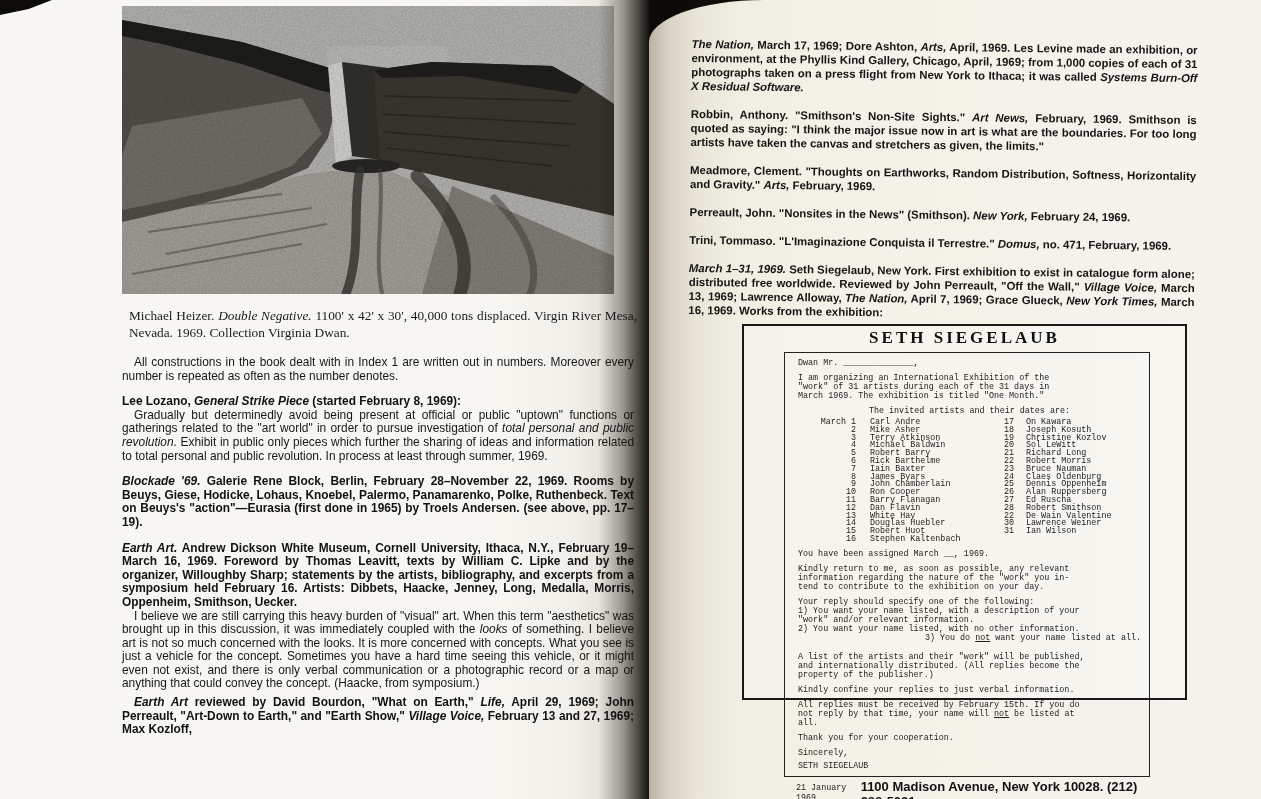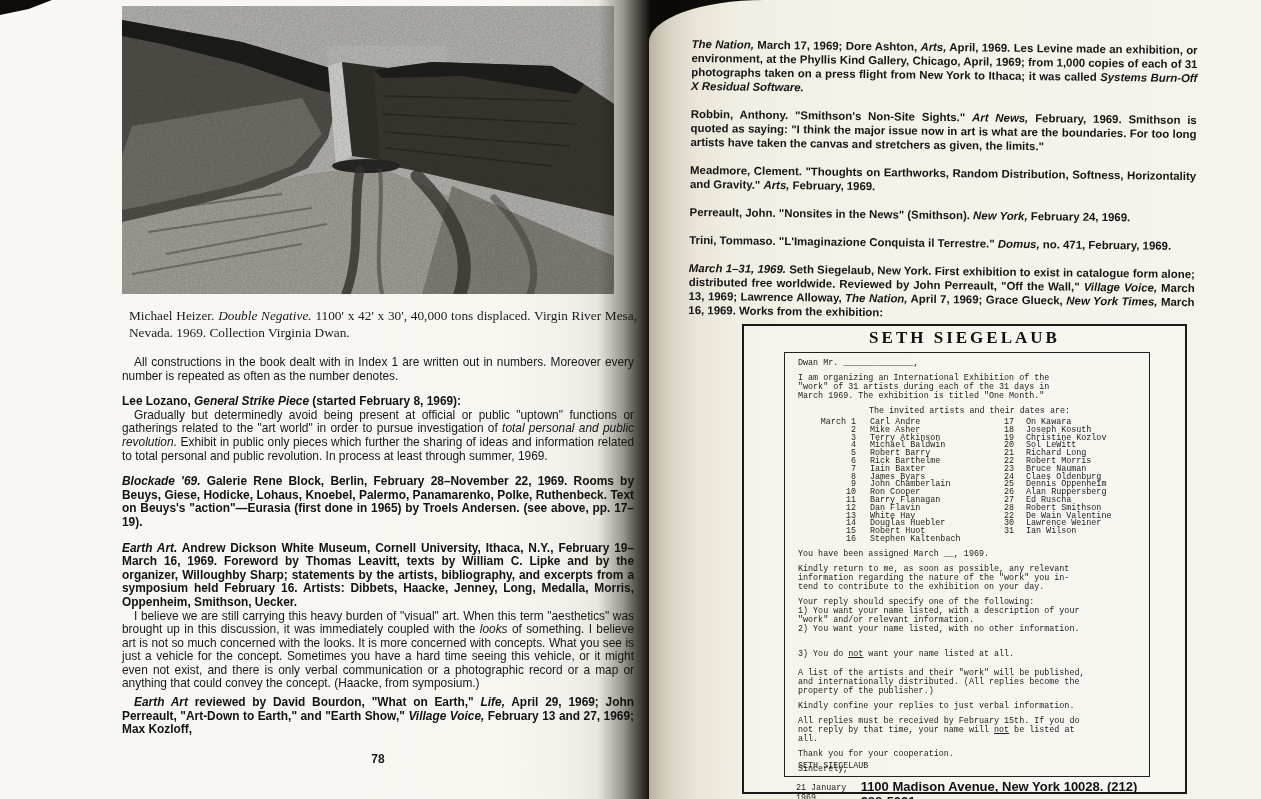--- a/index.html
+++ b/index.html
@@ -25,21 +25,21 @@
     background:linear-gradient(to right,rgba(18,15,11,0) 0%,rgba(18,15,11,0.35) 14%,
       rgba(18,15,11,0.78) 24%,#0c0a07 29%,#0c0a07 46%,rgba(18,15,11,0.55) 62%,rgba(18,15,11,0) 100%);}
   
   .right-page{left:649px;width:612px;z-index:3;border-top-left-radius:115px 42px;
     background:linear-gradient(to right,#b9b2a1 0%,#d6d1c2 3%,#eae6d9 8%,#f1eee3 15%,#f4f1e8 32%,#f5f3ec 100%);}
   #right-body{position:absolute;left:41px;top:40px;width:506px;transform:rotate(0.7deg);}
   .rp{margin:0;font-weight:700;font-size:11.4px;line-height:14px;color:#141414;text-align:justify;}
   .i{font-style:italic;}
   .u{text-decoration:underline;}
   
-  .letter{position:absolute;left:93px;top:324px;width:445px;height:470px;
+  .letter{position:absolute;left:93px;top:324px;width:445px;height:376px;
     border:2px solid #191919;background:rgba(255,255,255,0.25);box-sizing:border-box;}
   .letter-title{margin-top:2px;text-align:center;font-family:"Liberation Serif",serif;
     font-weight:700;font-size:17px;letter-spacing:3px;color:#111;}
   .letter-inner{position:absolute;left:40px;top:26px;width:366px;height:425px;
     border:1.5px solid #222;box-sizing:border-box;}
   .letter-inner-content{padding:6px 8px 0 13px;}
   .lt{margin:0;font-family:"Liberation Mono","DejaVu Sans Mono",monospace;
     font-size:8.4px;line-height:9px;color:#222;white-space:pre-line;}
   #artist-list{margin:3px 0 0 2px;}
   .art-row{display:flex;font-family:"Liberation Mono","DejaVu Sans Mono",monospace;
@@ -107,21 +107,20 @@
     <p class="caption" id="caption"><span>Michael Heizer. </span><span class="i">Double Negative.</span><span> 1100' x 42' x 30', 40,000 tons displaced. Virgin River Mesa, Nevada. 1969. Collection Virginia Dwan.</span></p>
     <div id="left-body">
         <p class="lp st-n ind" style="margin-top: 18px;"><span>All constructions in the book dealt with in Index 1 are written out in numbers. Moreover every number is repeated as often as the number denotes.</span></p>
         <p class="lp st-b" style="margin-top: 12px;"><span>Lee Lozano, </span><span class="i">General Strike Piece</span><span> (started February 8, 1969):</span></p>
         <p class="lp st-n ind" style="margin-top: 0px;"><span>Gradually but determinedly avoid being present at official or public "uptown" functions or gatherings related to the "art world" in order to pursue investigation of </span><span class="i">total personal and public revolution</span><span>. Exhibit in public only pieces which further the sharing of ideas and information related to total personal and public revolution. In process at least through summer, 1969.</span></p>
         <p class="lp st-b" style="margin-top: 12px;"><span class="i">Blockade '69.</span><span> Galerie Rene Block, Berlin, February 28–November 22, 1969. Rooms by Beuys, Giese, Hodicke, Lohaus, Knoebel, Palermo, Panamarenko, Polke, Ruthenbeck. Text on Beuys's "action"—Eurasia (first done in 1965) by Troels Andersen. (see above, pp. 17–19).</span></p>
         <p class="lp st-b" style="margin-top: 12px;"><span class="i">Earth Art.</span><span> Andrew Dickson White Museum, Cornell University, Ithaca, N.Y., February 19–March 16, 1969. Foreword by Thomas Leavitt, texts by William C. Lipke and by the organizer, Willoughby Sharp; statements by the artists, bibliography, and excerpts from a symposium held February 16. Artists: Dibbets, Haacke, Jenney, Long, Medalla, Morris, Oppenheim, Smithson, Uecker.</span></p>
         <p class="lp st-n ind" style="margin-top: 0px;"><span>I believe we are still carrying this heavy burden of "visual" art. When this term "aesthetics" was brought up in this discussion, it was immediately coupled with the </span><span class="i">looks</span><span> of something. I believe art is not so much concerned with the looks. It is more concerned with concepts. What you see is just a vehicle for the concept. Sometimes you have a hard time seeing this vehicle, or it might even not exist, and there is only verbal communication or a photographic record or a map or anything that could convey the concept. (Haacke, from symposium.)</span></p>
         <p class="lp st-b ind" style="margin-top: 5px;"><span class="i">Earth Art</span><span> reviewed by David Bourdon, "What on Earth," </span><span class="i">Life,</span><span> April 29, 1969; John Perreault, "Art-Down to Earth," and "Earth Show," </span><span class="i">Village Voice,</span><span> February 13 and 27, 1969; Max Kozloff,</span></p>
       </div>
-    <div class="pagenum">78</div>
   </div>
 
   <div class="gutter"></div>
 
   <div class="page right-page">
     <div id="right-body">
         <p class="rp" style="margin-top: 0px;"><span class="i">The Nation,</span><span> March 17, 1969; Dore Ashton, </span><span class="i">Arts,</span><span> April, 1969. Les Levine made an exhibition, or environment, at the Phyllis Kind Gallery, Chicago, April, 1969; from 1,000 copies of each of 31 photographs taken on a press flight from New York to Ithaca; it was called </span><span class="i">Systems Burn-Off X Residual Software.</span></p>
         <p class="rp" style="margin-top: 14px;"><span>Robbin, Anthony. "Smithson's Non-Site Sights." </span><span class="i">Art News,</span><span> February, 1969. Smithson is quoted as saying: "I think the major issue now in art is what are the boundaries. For too long artists have taken the canvas and stretchers as given, the limits."</span></p>
         <p class="rp" style="margin-top: 14px;"><span>Meadmore, Clement. "Thoughts on Earthworks, Random Distribution, Softness, Horizontality and Gravity." </span><span class="i">Arts,</span><span> February, 1969.</span></p>
         <p class="rp" style="margin-top: 14px;"><span>Perreault, John. "Nonsites in the News" (Smithson). </span><span class="i">New York,</span><span> February 24, 1969.</span></p>
@@ -241,21 +240,21 @@
             </div>
           <div id="letter-bottom">
               <p class="lt" style="margin-top: 6px;"><span>You have been assigned March __, 1969.</span></p>
               <p class="lt" style="margin-top: 6px;"><span>Kindly return to me, as soon as possible, any relevant
 information regarding the nature of the "work" you in-
 tend to contribute to the exhibition on your day.</span></p>
               <p class="lt" style="margin-top: 6px;"><span>Your reply should specify one of the following:</span></p>
               <p class="lt" style="margin-top: 0px;"><span>1) You want your name listed, with a description of your
 "work" and/or relevant information.</span></p>
               <p class="lt" style="margin-top: 0px;"><span>2) You want your name listed, with no other information.</span></p>
-              <p class="lt" style="margin-top: 16px;"><span>3) You do </span><span class="u">not</span><span> want your name listed at all.</span></p>
+              <p class="lt" style="margin-top: 0px; text-align: right;"><span>3) You do </span><span class="u">not</span><span> want your name listed at all.</span></p>
               <p class="lt" style="margin-top: 10px;"><span>A list of the artists and their "work" will be published,
 and internationally distributed. (All replies become the
 property of the publisher.)</span></p>
               <p class="lt" style="margin-top: 6px;"><span>Kindly confine your replies to just verbal information.</span></p>
               <p class="lt" style="margin-top: 6px;"><span>All replies must be received by February 15th. If you do
 not reply by that time, your name will </span><span class="u">not</span><span> be listed at
 all.</span></p>
               <p class="lt" style="margin-top: 6px;"><span>Thank you for your cooperation.</span></p>
               <p class="lt" style="margin-top: 6px;"><span>Sincerely,</span></p>
             </div>

